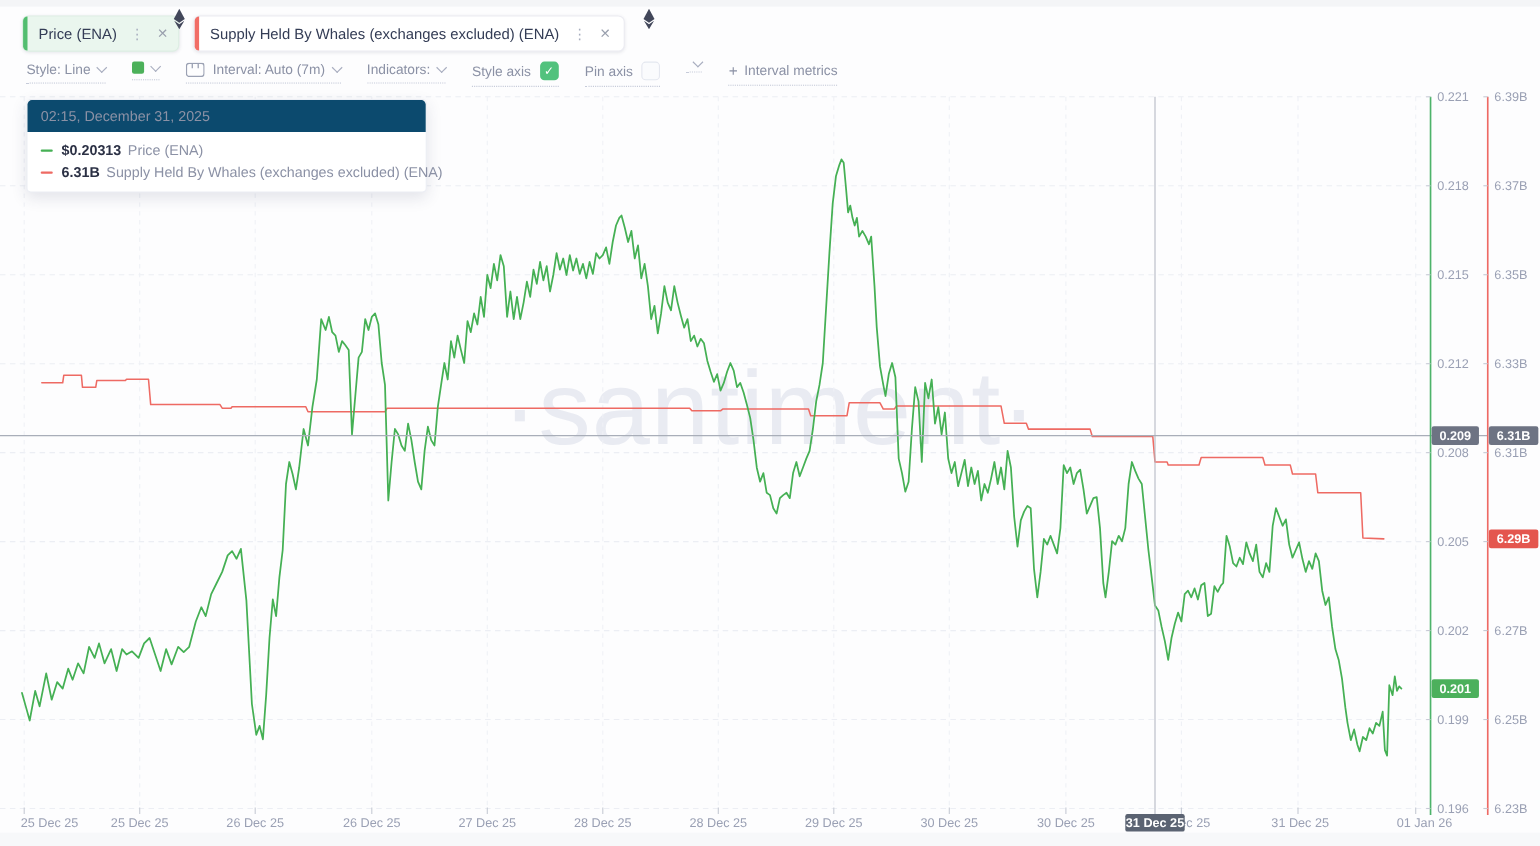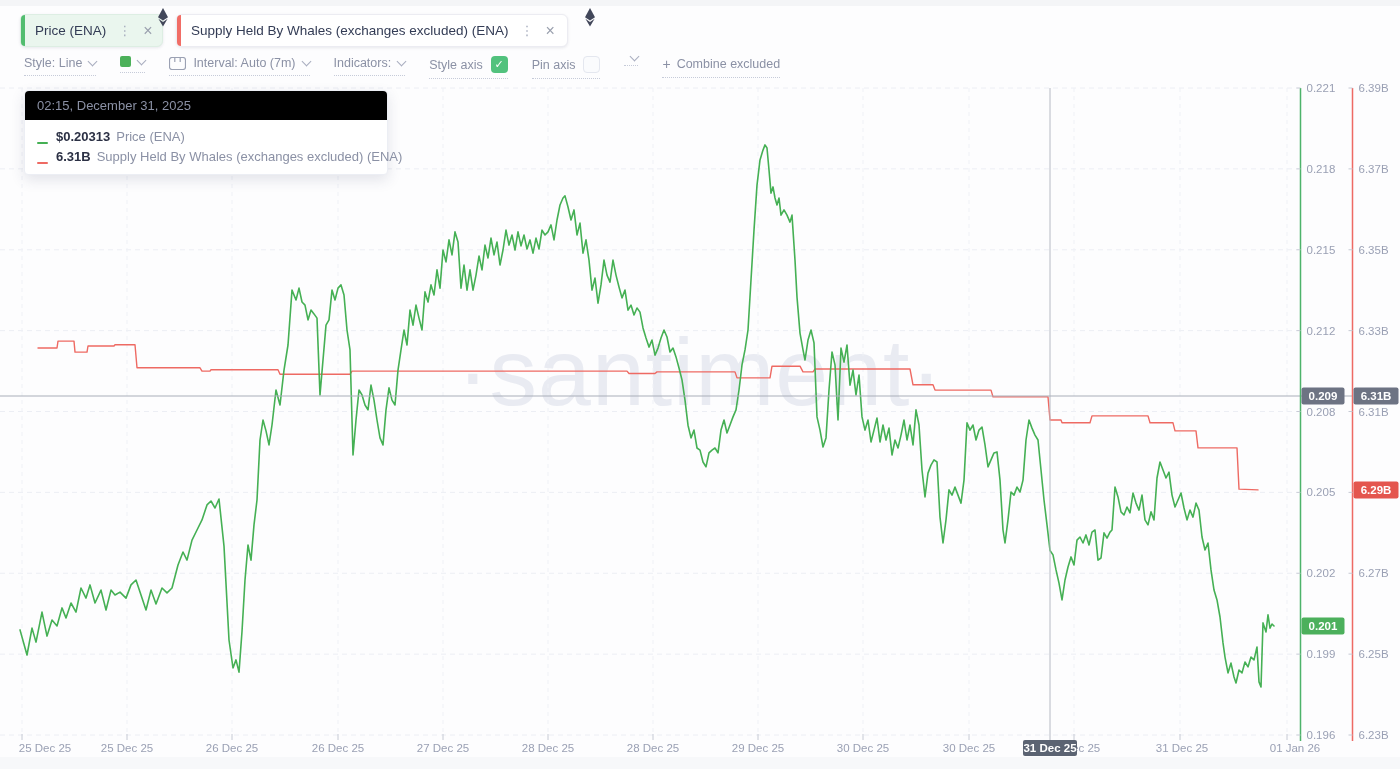--- a/index.html
+++ b/index.html
@@ -53,25 +53,25 @@
   .xlab{font-size:11.5px;fill:#9aa0b4;}
   .badge-txt{font-size:11.5px;fill:#ffffff;font-weight:bold;}
 
   
   .tooltip{
     position:absolute;left:24px;top:90px;width:362px;z-index:4;
     border-radius:4px;box-shadow:0 5px 14px rgba(45,55,90,.13);background:#fff;
     border:1px solid #eceef4;
   }
   .tooltip .tt-head{
-    background:#000000;border-radius:4px 4px 0 0;padding:7px 12px;
+    background:#0c4a6e;border-radius:4px 4px 0 0;padding:7px 12px;
     font-size:13px;color:#8b91a5;
   }
   .tooltip .tt-body{padding:9px 12px 10px;}
-  .tt-row{display:flex;align-items:flex-end;font-size:13px;margin-top:5px;}
+  .tt-row{display:flex;align-items:center;font-size:13px;margin-top:5px;}
   .tt-row:first-child{margin-top:0;}
   .tt-dash{width:11px;height:2px;border-radius:1px;margin-right:8px;flex:none;}
   .tt-val{font-weight:bold;color:#2b3044;margin-right:6px;}
   .tt-name{color:#8b91a5;white-space:nowrap;}
 </style>
 </head>
 <body>
 
 <div class="top-strip"></div>
 
@@ -135,21 +135,21 @@
   <span class="tb-item">
     <span>Pin axis</span>
     <span class="cb empty" id="cb-pin-axis"></span>
   </span>
   <span class="tb-item">
     <span></span>
     <span class="chev"></span>
   </span>
   <span class="tb-item">
     <span class="plus">+</span>
-    <span>Combine excluded</span>
+    <span>Interval metrics</span>
   </span>
 </div>
 
 <div class="watermark">·santiment·</div>
 
 <svg id="plot" width="1400" height="769">
     <line x1="0" y1="88" x2="1297" y2="88" class="hgrid"></line>
     <line x1="0" y1="168.875" x2="1297" y2="168.875" class="hgrid"></line>
     <line x1="0" y1="249.75" x2="1297" y2="249.75" class="hgrid"></line>
     <line x1="0" y1="330.625" x2="1297" y2="330.625" class="hgrid"></line>

